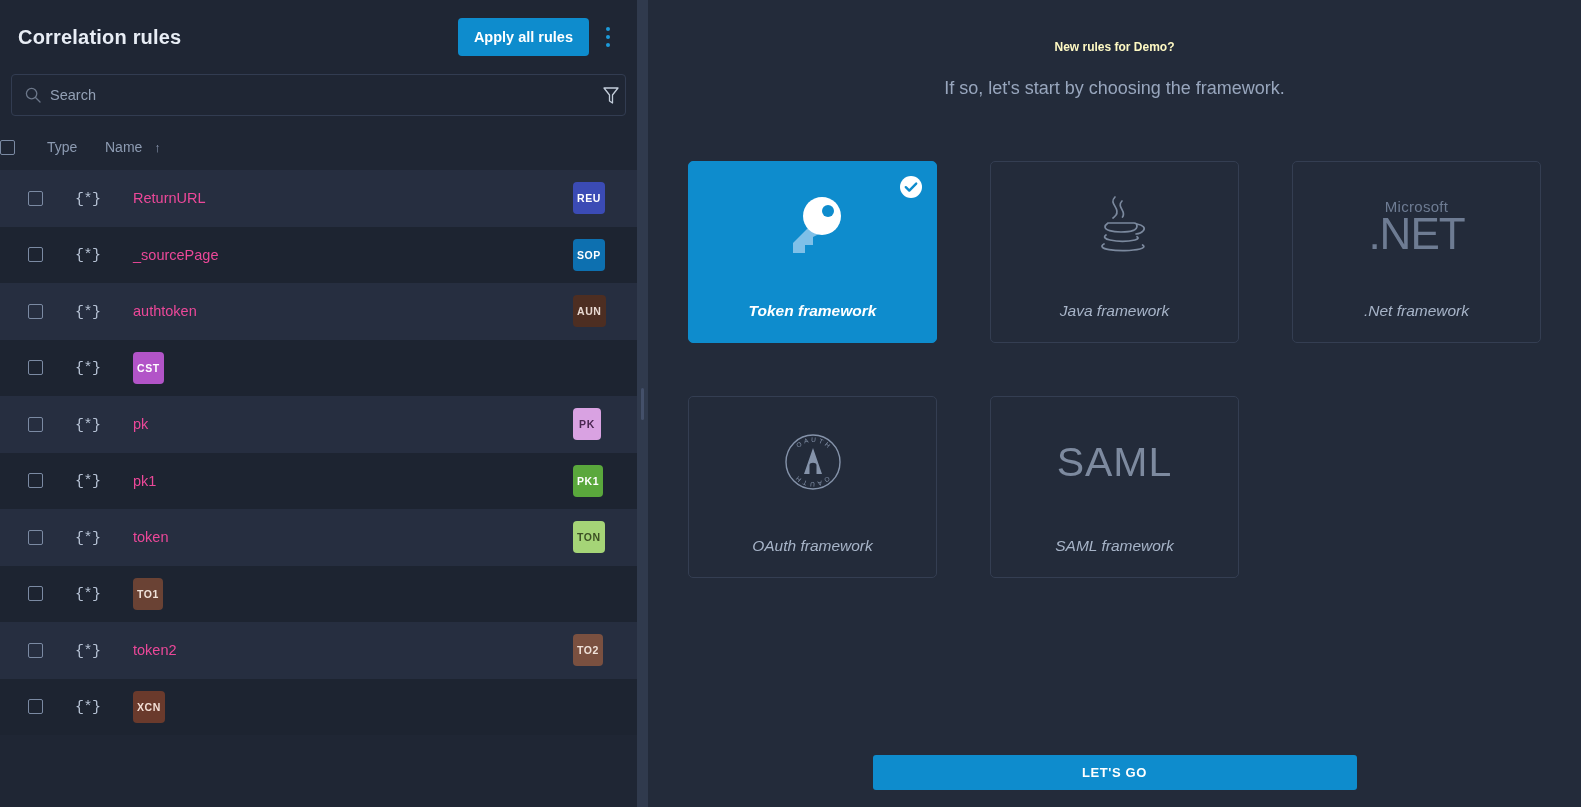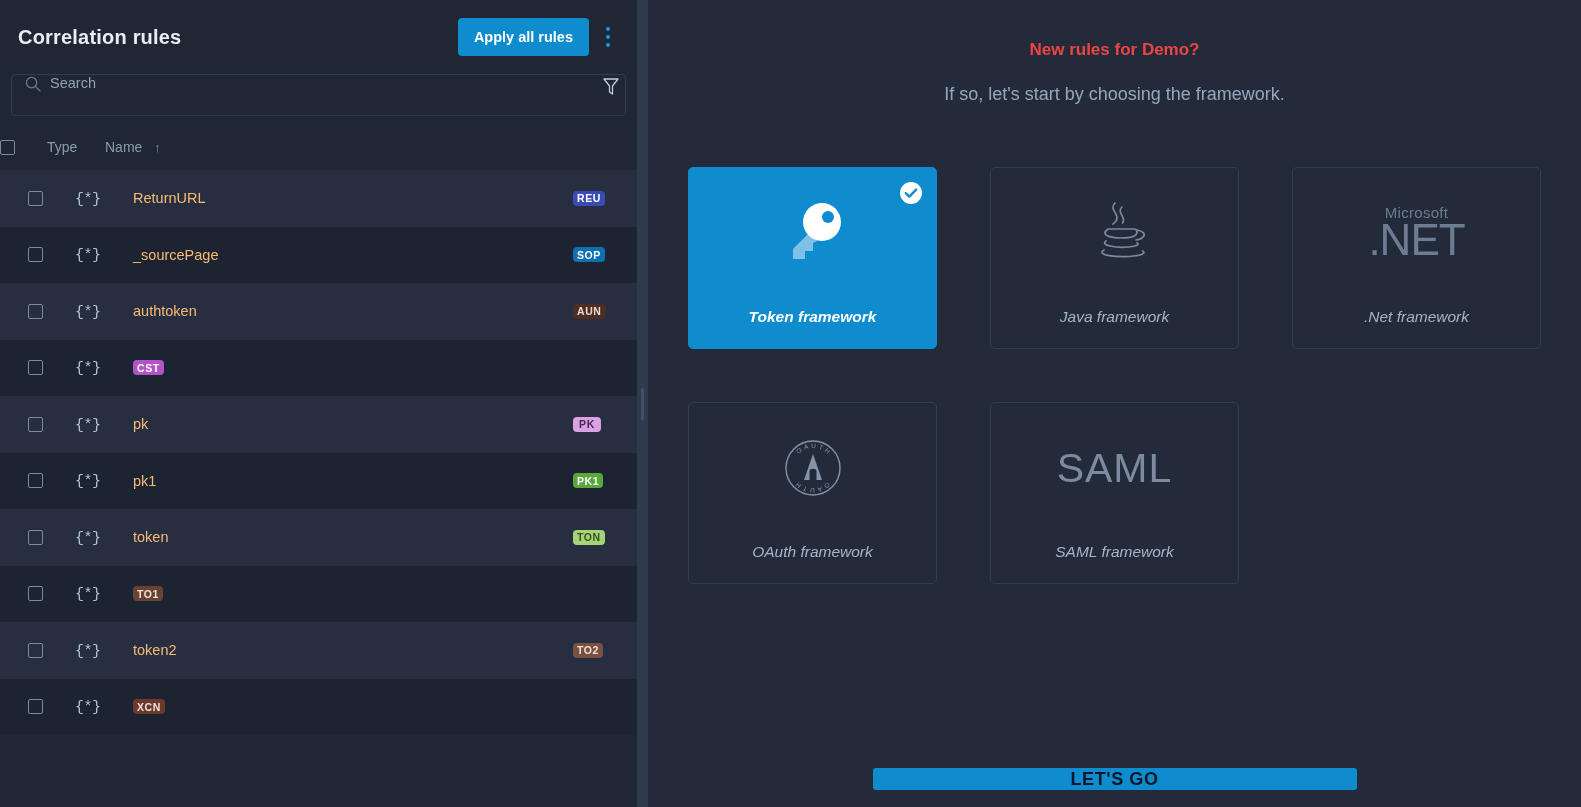--- a/index.html
+++ b/index.html
@@ -75,21 +75,21 @@
     border-radius: 50%;
     background: #1d9bdb;
   }
 
   .search-wrap {
     margin: 0 11px;
     height: 42px;
     border: 1px solid #323c51;
     border-radius: 4px;
     display: flex;
-    align-items: flex-start;
+    align-items: center;
     padding: 0 4px 0 12px;
     flex: 0 0 42px;
     background: transparent;
   }
   .search-icon { flex: 0 0 18px; height: 18px; margin-right: 8px; opacity: .65; }
   .search-input {
     flex: 1;
     background: transparent;
     border: none;
     outline: none;
@@ -138,25 +138,25 @@
   .row.plain { background: #1d2431; }
 
   .type-glyph {
     font-family: "Liberation Mono", monospace;
     font-size: 15px;
     color: #b8c4d6;
     letter-spacing: -.5px;
   }
   .rule-name {
     font-size: 14.5px;
-    color: #fdba74;
+    color: #ec4899;
   }
   .badge {
     min-width: 28px;
-    height: 15px;
+    height: 32px;
     border-radius: 4px;
     display: flex;
     align-items: center;
     justify-content: center;
     font-size: 10.5px;
     font-weight: bold;
     letter-spacing: .6px;
     padding: 4px 4px;
   }
 
@@ -185,23 +185,23 @@
     flex: 1;
     height: 807px;
     background: #232b3a;
     display: flex;
     flex-direction: column;
     align-items: center;
     position: relative;
   }
   .rp-title {
     margin-top: 40px;
-    font-size: 17px;
+    font-size: 12px;
     font-weight: bold;
-    color: #ef4444;
+    color: #fef9c3;
   }
   .rp-sub {
     margin-top: 24px;
     font-size: 18px;
     color: #98a6bd;
   }
 
   .cards {
     margin-top: 62px;
     display: grid;
@@ -267,27 +267,27 @@
 
   .letsgo-wrap {
     position: absolute;
     left: 0; right: 0;
     bottom: 17px;
     display: flex;
     justify-content: center;
   }
   .letsgo {
     width: 484px;
-    height: 22px;
+    height: 35px;
     background: #0e8ccd;
     border: none;
     border-radius: 3px;
-    color: #0f172a;
+    color: #ffffff;
     font-family: "Liberation Sans", sans-serif;
-    font-size: 18px;
+    font-size: 13px;
     font-weight: bold;
     letter-spacing: .6px;
     cursor: pointer;
   }
 </style>
 </head>
 <body>
 
 <div class="app">
 

